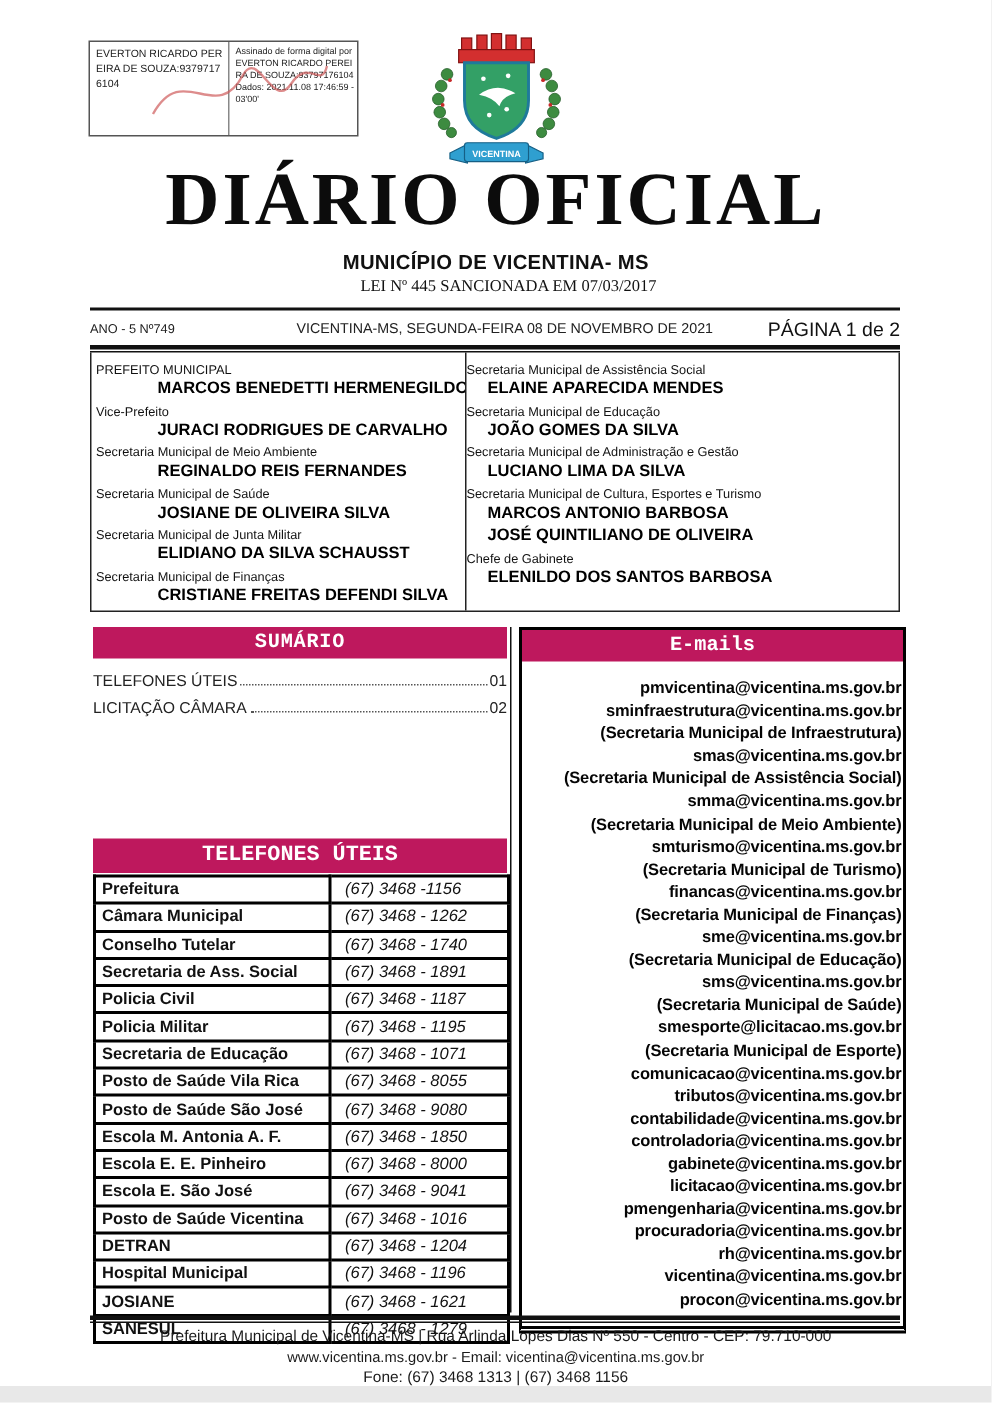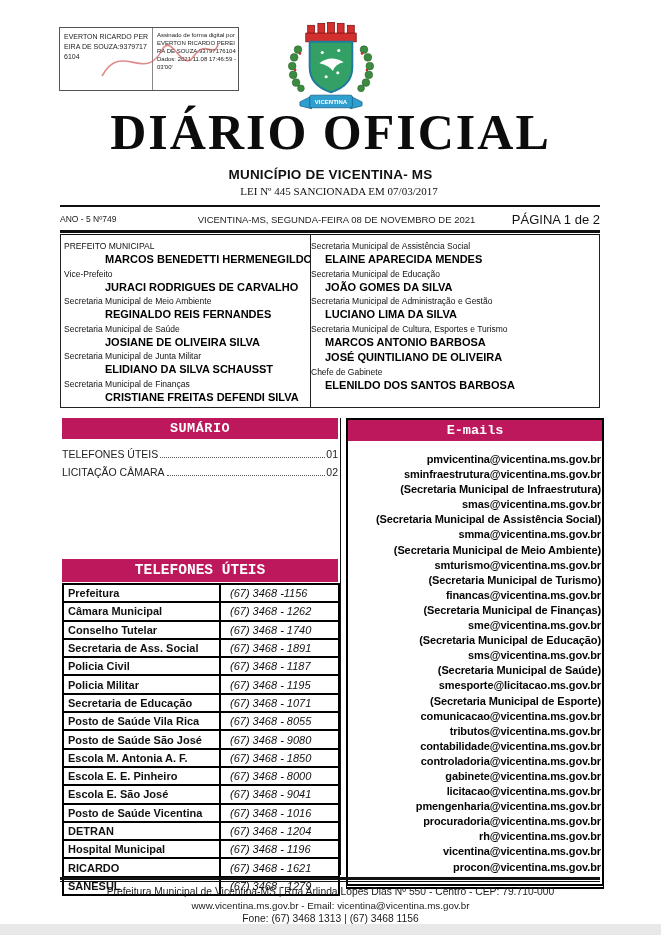--- a/index.html
+++ b/index.html
@@ -299,21 +299,21 @@
               <td class="name">DETRAN</td>
               <td class="phone">(67) 3468 - 1204</td>
             </tr>
 
             <tr>
               <td class="name">Hospital Municipal</td>
               <td class="phone">(67) 3468 - 1196</td>
             </tr>
 
             <tr>
-              <td class="name">RICARDO</td>
+              <td class="name">JOSIANE</td>
               <td class="phone">(67) 3468 - 1621</td>
             </tr>
 
             <tr>
               <td class="name">SANESUL</td>
               <td class="phone">(67) 3468 - 1279</td>
             </tr>
           </tbody>
       </table>
     </div>

